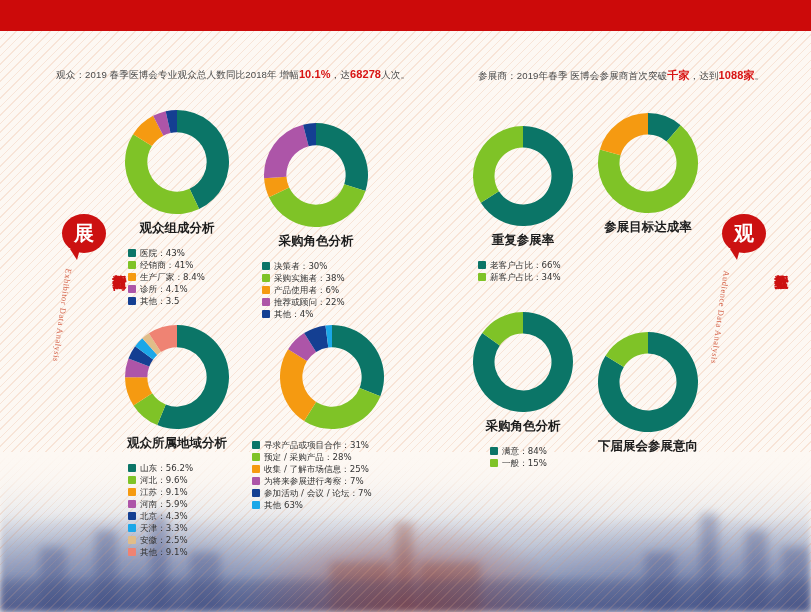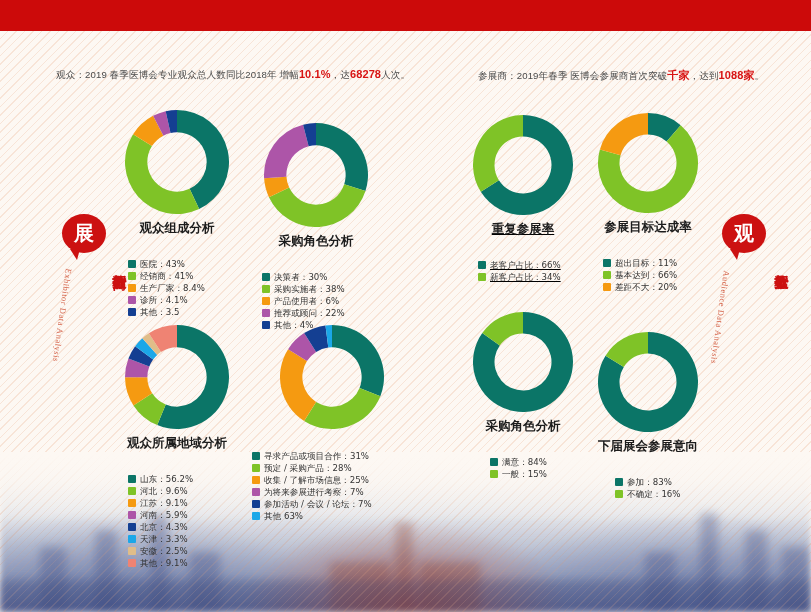--- a/index.html
+++ b/index.html
@@ -109,21 +109,21 @@
 
   
   .chart-block { position: absolute; }
   .donut-wrap { position: relative; }
   .donut { display: block; }
   .chart-title {
     font-size: 12.5px; font-weight: bold; color: #1c1c1c;
     text-align: center; margin-top: 6px; white-space: nowrap;
     font-family: "DejaVu Sans", "Liberation Sans", sans-serif;
   }
-  .legend { margin-top: 23px; }
+  .legend { margin-top: 12px; }
   .legend-row {
     display: flex; align-items: center; line-height: 1;
     margin-bottom: 3.4px; white-space: nowrap;
   }
   .legend-swatch {
     width: 8px; height: 8px; flex: 0 0 8px; margin-right: 4px; border-radius: 1px;
   }
   .legend-text {
     font-size: 8.6px; color: #333333;
     font-family: "DejaVu Sans", "Liberation Sans", sans-serif;
@@ -257,21 +257,21 @@
           <span class="legend-swatch" style="background: rgb(173, 85, 168);"></span>
           <span class="legend-text">推荐或顾问：22%</span>
         </div>
         <div class="legend-row">
           <span class="legend-swatch" style="background: rgb(20, 63, 146);"></span>
           <span class="legend-text">其他：4%</span>
         </div>
       </div>
   </div>
 
-  <div class="chart-block" style="left:468px; top:115px; width:110px;text-decoration:underline;">
+  <div class="chart-block" style="left:468px; top:126px; width:110px;">
     <div class="donut-wrap" style="width: 100px; height: 100px; margin: 0px auto;">
         <svg class="donut" width="100" height="100" viewBox="0 0 100 100">
           <path d="M 50 0 A 50 50 0 1 1 7.783603724899237 76.79133974894981 L 25.936654123192568 65.27106365690139 A 28.499999999999996 28.499999999999996 0 1 0 50 21.500000000000004 Z" fill="#0b7567"></path>
           <path d="M 7.783603724899237 76.79133974894981 A 50 50 0 0 1 49.99999999999999 0 L 49.99999999999999 21.500000000000004 A 28.499999999999996 28.499999999999996 0 0 0 25.936654123192568 65.27106365690139 Z" fill="#7fc327"></path>
         </svg>
       </div>
     <div class="chart-title">重复参展率</div>
     <div class="legend legend-pad-l">
         <div class="legend-row">
           <span class="legend-swatch" style="background: rgb(11, 117, 103);"></span>
@@ -286,34 +286,20 @@
 
   <div class="chart-block" style="left:593px; top:113px; width:110px;">
     <div class="donut-wrap" style="width: 100px; height: 100px; margin: 0px auto;">
         <svg class="donut" width="100" height="100" viewBox="0 0 100 100">
           <path d="M 50 0 A 50 50 0 0 1 82.68737196446261 12.164359209115233 L 68.63180201974369 28.433684749195685 A 28.499999999999996 28.499999999999996 0 0 0 50 21.500000000000004 Z" fill="#0b7567"></path>
           <path d="M 82.68737196446261 12.164359209115233 A 50 50 0 1 1 1.8827366782984996 36.40849638818282 L 22.57315990663015 42.252842941264205 A 28.499999999999996 28.499999999999996 0 1 0 68.63180201974369 28.433684749195685 Z" fill="#7fc327"></path>
           <path d="M 1.8827366782984996 36.40849638818282 A 50 50 0 0 1 49.99999999999999 0 L 49.99999999999999 21.500000000000004 A 28.499999999999996 28.499999999999996 0 0 0 22.57315990663015 42.252842941264205 Z" fill="#f59a11"></path>
         </svg>
       </div>
     <div class="chart-title">参展目标达成率</div>
-    <div class="legend legend-pad-l">
-        <div class="legend-row">
-          <span class="legend-swatch" style="background: rgb(11, 117, 103);"></span>
-          <span class="legend-text">超出目标：11%</span>
-        </div>
-        <div class="legend-row">
-          <span class="legend-swatch" style="background: rgb(127, 195, 39);"></span>
-          <span class="legend-text">基本达到：66%</span>
-        </div>
-        <div class="legend-row">
-          <span class="legend-swatch" style="background: rgb(245, 154, 17);"></span>
-          <span class="legend-text">差距不大：20%</span>
-        </div>
-      </div>
   </div>
 
   <div class="chart-block" style="left:118px; top:325px; width:118px;">
     <div class="donut-wrap" style="width: 104px; height: 104px; margin: 0px auto;">
         <svg class="donut" width="104" height="104" viewBox="0 0 104 104">
           <path d="M 52 0 A 52 52 0 1 1 32.251487032866336 100.10401475539182 L 40.743347608733814 79.41928841057333 A 29.639999999999997 29.639999999999997 0 1 0 52 22.360000000000003 Z" fill="#0b7567"></path>
           <path d="M 32.251487032866336 100.10401475539182 A 52 52 0 0 1 8.448541917808626 80.41250603018197 L 27.175668893150917 68.19512843720372 A 29.639999999999997 29.639999999999997 0 0 0 40.743347608733814 79.41928841057333 Z" fill="#7fc327"></path>
           <path d="M 8.448541917808626 80.41250603018197 A 52 52 0 0 1 0.001026435480866894 52.326723486209026 L 22.3605850682241 52.18623238713915 A 29.639999999999997 29.639999999999997 0 0 0 27.175668893150917 68.19512843720372 Z" fill="#f59a11"></path>
           <path d="M 0.001026435480866894 52.326723486209026 A 52 52 0 0 1 3.414894992256187 33.46658230691092 L 24.30649014558603 41.43595191493923 A 29.639999999999997 29.639999999999997 0 0 0 22.3605850682241 52.18623238713915 Z" fill="#ad55a8"></path>
           <path d="M 3.414894992256187 33.46658230691092 A 52 52 0 0 1 10.123989943021684 21.171445351624886 L 28.130674267522362 34.42772385042619 A 29.639999999999997 29.639999999999997 0 0 0 24.30649014558603 41.43595191493923 Z" fill="#143f92"></path>
@@ -419,25 +405,15 @@
   </div>
 
   <div class="chart-block" style="left:593px; top:332px; width:110px;">
     <div class="donut-wrap" style="width: 100px; height: 100px; margin: 0px auto;">
         <svg class="donut" width="100" height="100" viewBox="0 0 100 100">
           <path d="M 50 0 A 50 50 0 1 1 7.513728502524266 23.638726619474898 L 25.782825246438836 34.974074173100696 A 28.499999999999996 28.499999999999996 0 1 0 50 21.500000000000004 Z" fill="#0b7567"></path>
           <path d="M 7.513728502524266 23.638726619474898 A 50 50 0 0 1 49.99999999999999 0 L 49.99999999999999 21.500000000000004 A 28.499999999999996 28.499999999999996 0 0 0 25.782825246438836 34.974074173100696 Z" fill="#7fc327"></path>
         </svg>
       </div>
     <div class="chart-title">下届展会参展意向</div>
-    <div class="legend legend-pad-c">
-        <div class="legend-row">
-          <span class="legend-swatch" style="background: rgb(11, 117, 103);"></span>
-          <span class="legend-text">参加：83%</span>
-        </div>
-        <div class="legend-row">
-          <span class="legend-swatch" style="background: rgb(127, 195, 39);"></span>
-          <span class="legend-text">不确定：16%</span>
-        </div>
-      </div>
   </div>
 
 </div>
 
 </body></html>

